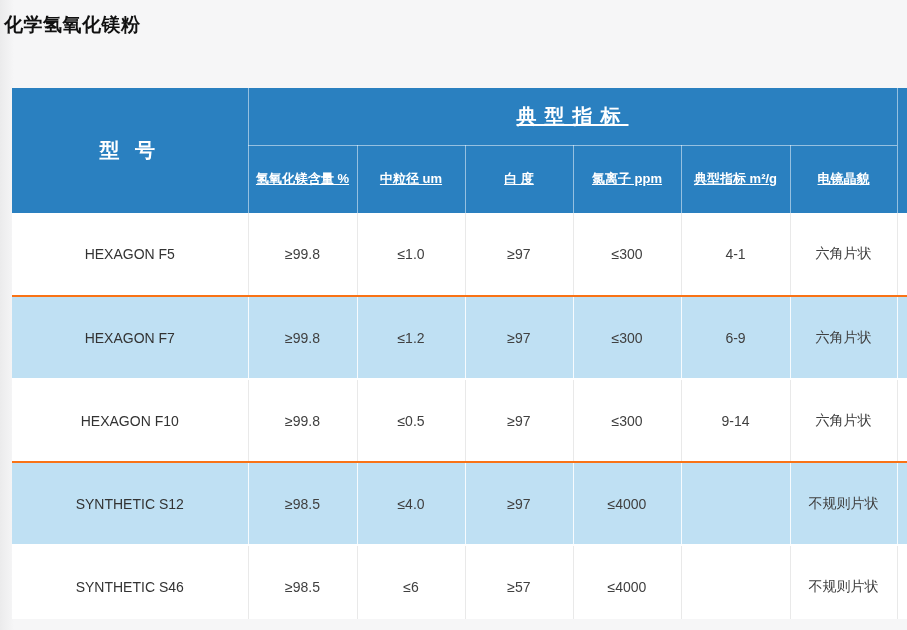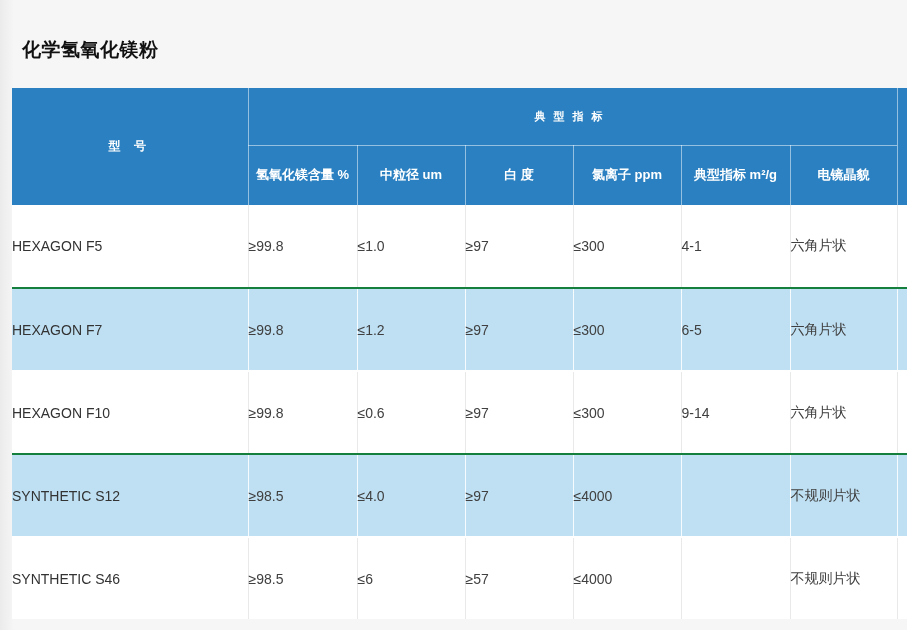--- a/index.html
+++ b/index.html
@@ -10,59 +10,59 @@
     --stripe_divider:rgba(255,255,255,0.85); --cell_text:#404040; --model_text:#333333;
   }
   *{box-sizing:border-box;}
   html,body{margin:0;padding:0;}
   body{
     width:907px;height:630px;overflow:hidden;position:relative;
     background:linear-gradient(to right, var(--page_edge) 0px, var(--page_bg) 14px);
     font-family:"Liberation Sans","DejaVu Sans",sans-serif;
   }
   .page-title{
-    position:absolute;left:22px;top:12px;
+    position:absolute;left:4px;top:12px;
     font-size:19px;font-weight:bold;color:var(--title_color);
     letter-spacing:0.5px;
-    margin-top:25px;
   }
   .table-wrap{
     position:absolute;left:12px;top:88px;width:895px;height:531px;overflow:hidden;
   }
   table{border-collapse:collapse;table-layout:fixed;width:975px;}
   col.c-model{width:236px;}
   col.c-1{width:109px;} col.c-2{width:108px;} col.c-3{width:108px;}
   col.c-4{width:108px;} col.c-5{width:109px;} col.c-6{width:107px;}
   col.c-overflow{width:90px;}
   thead th{
     background:var(--header_bg);color:var(--header_text);
     font-weight:bold;text-align:center;vertical-align:middle;padding:0;
   }
   tr.h-group th{height:57px;}
-  tr.h-sub th{height:60px;}
-  .th-model{font-size:12px;letter-spacing:5px;}
+  tr.h-sub th{height:68px;text-decoration:underline;}
+  .th-model{font-size:20px;letter-spacing:5px;}
   .th-group{
-    font-size:11px;letter-spacing:8px;
+    font-size:20px;letter-spacing:8px;
     border-left:1px solid var(--header_divider);
     border-bottom:1px solid var(--header_divider);
+    text-decoration:underline;
   }
   .th-sub{font-size:13px;border-left:1px solid var(--header_divider);}
   .th-overflow{border-left:1px solid var(--header_divider);}
   tbody td{
     height:83px;background:var(--row_bg);
-    vertical-align:middle;
+    text-align:center;vertical-align:middle;
     font-size:14px;color:var(--cell_text);
     border-right:1px solid var(--cell_divider);
     padding:0;
   }
   tbody td.model-cell{color:var(--model_text);}
   tbody tr.stripe td{
     background:var(--stripe_bg);
     border-right:1px solid var(--stripe_divider);
-    border-top:2px solid #15803d;
+    border-top:2px solid #f97316;
     border-bottom:2px solid #ffffff;
   }
 </style>
 </head>
 <body>
 
 <div class="page-title">化学氢氧化镁粉</div>
 
 <div class="table-wrap">
   <table>
@@ -101,28 +101,28 @@
         <td>4-1</td>
         <td>六角片状</td>
         <td></td>
       </tr>
       <tr class="stripe">
         <td class="model-cell">HEXAGON F7</td>
         <td>≥99.8</td>
         <td>≤1.2</td>
         <td>≥97</td>
         <td>≤300</td>
-        <td>6-5</td>
+        <td>6-9</td>
         <td>六角片状</td>
         <td></td>
       </tr>
       <tr>
         <td class="model-cell">HEXAGON F10</td>
         <td>≥99.8</td>
-        <td>≤0.6</td>
+        <td>≤0.5</td>
         <td>≥97</td>
         <td>≤300</td>
         <td>9-14</td>
         <td>六角片状</td>
         <td></td>
       </tr>
       <tr class="stripe">
         <td class="model-cell">SYNTHETIC S12</td>
         <td>≥98.5</td>
         <td>≤4.0</td>

